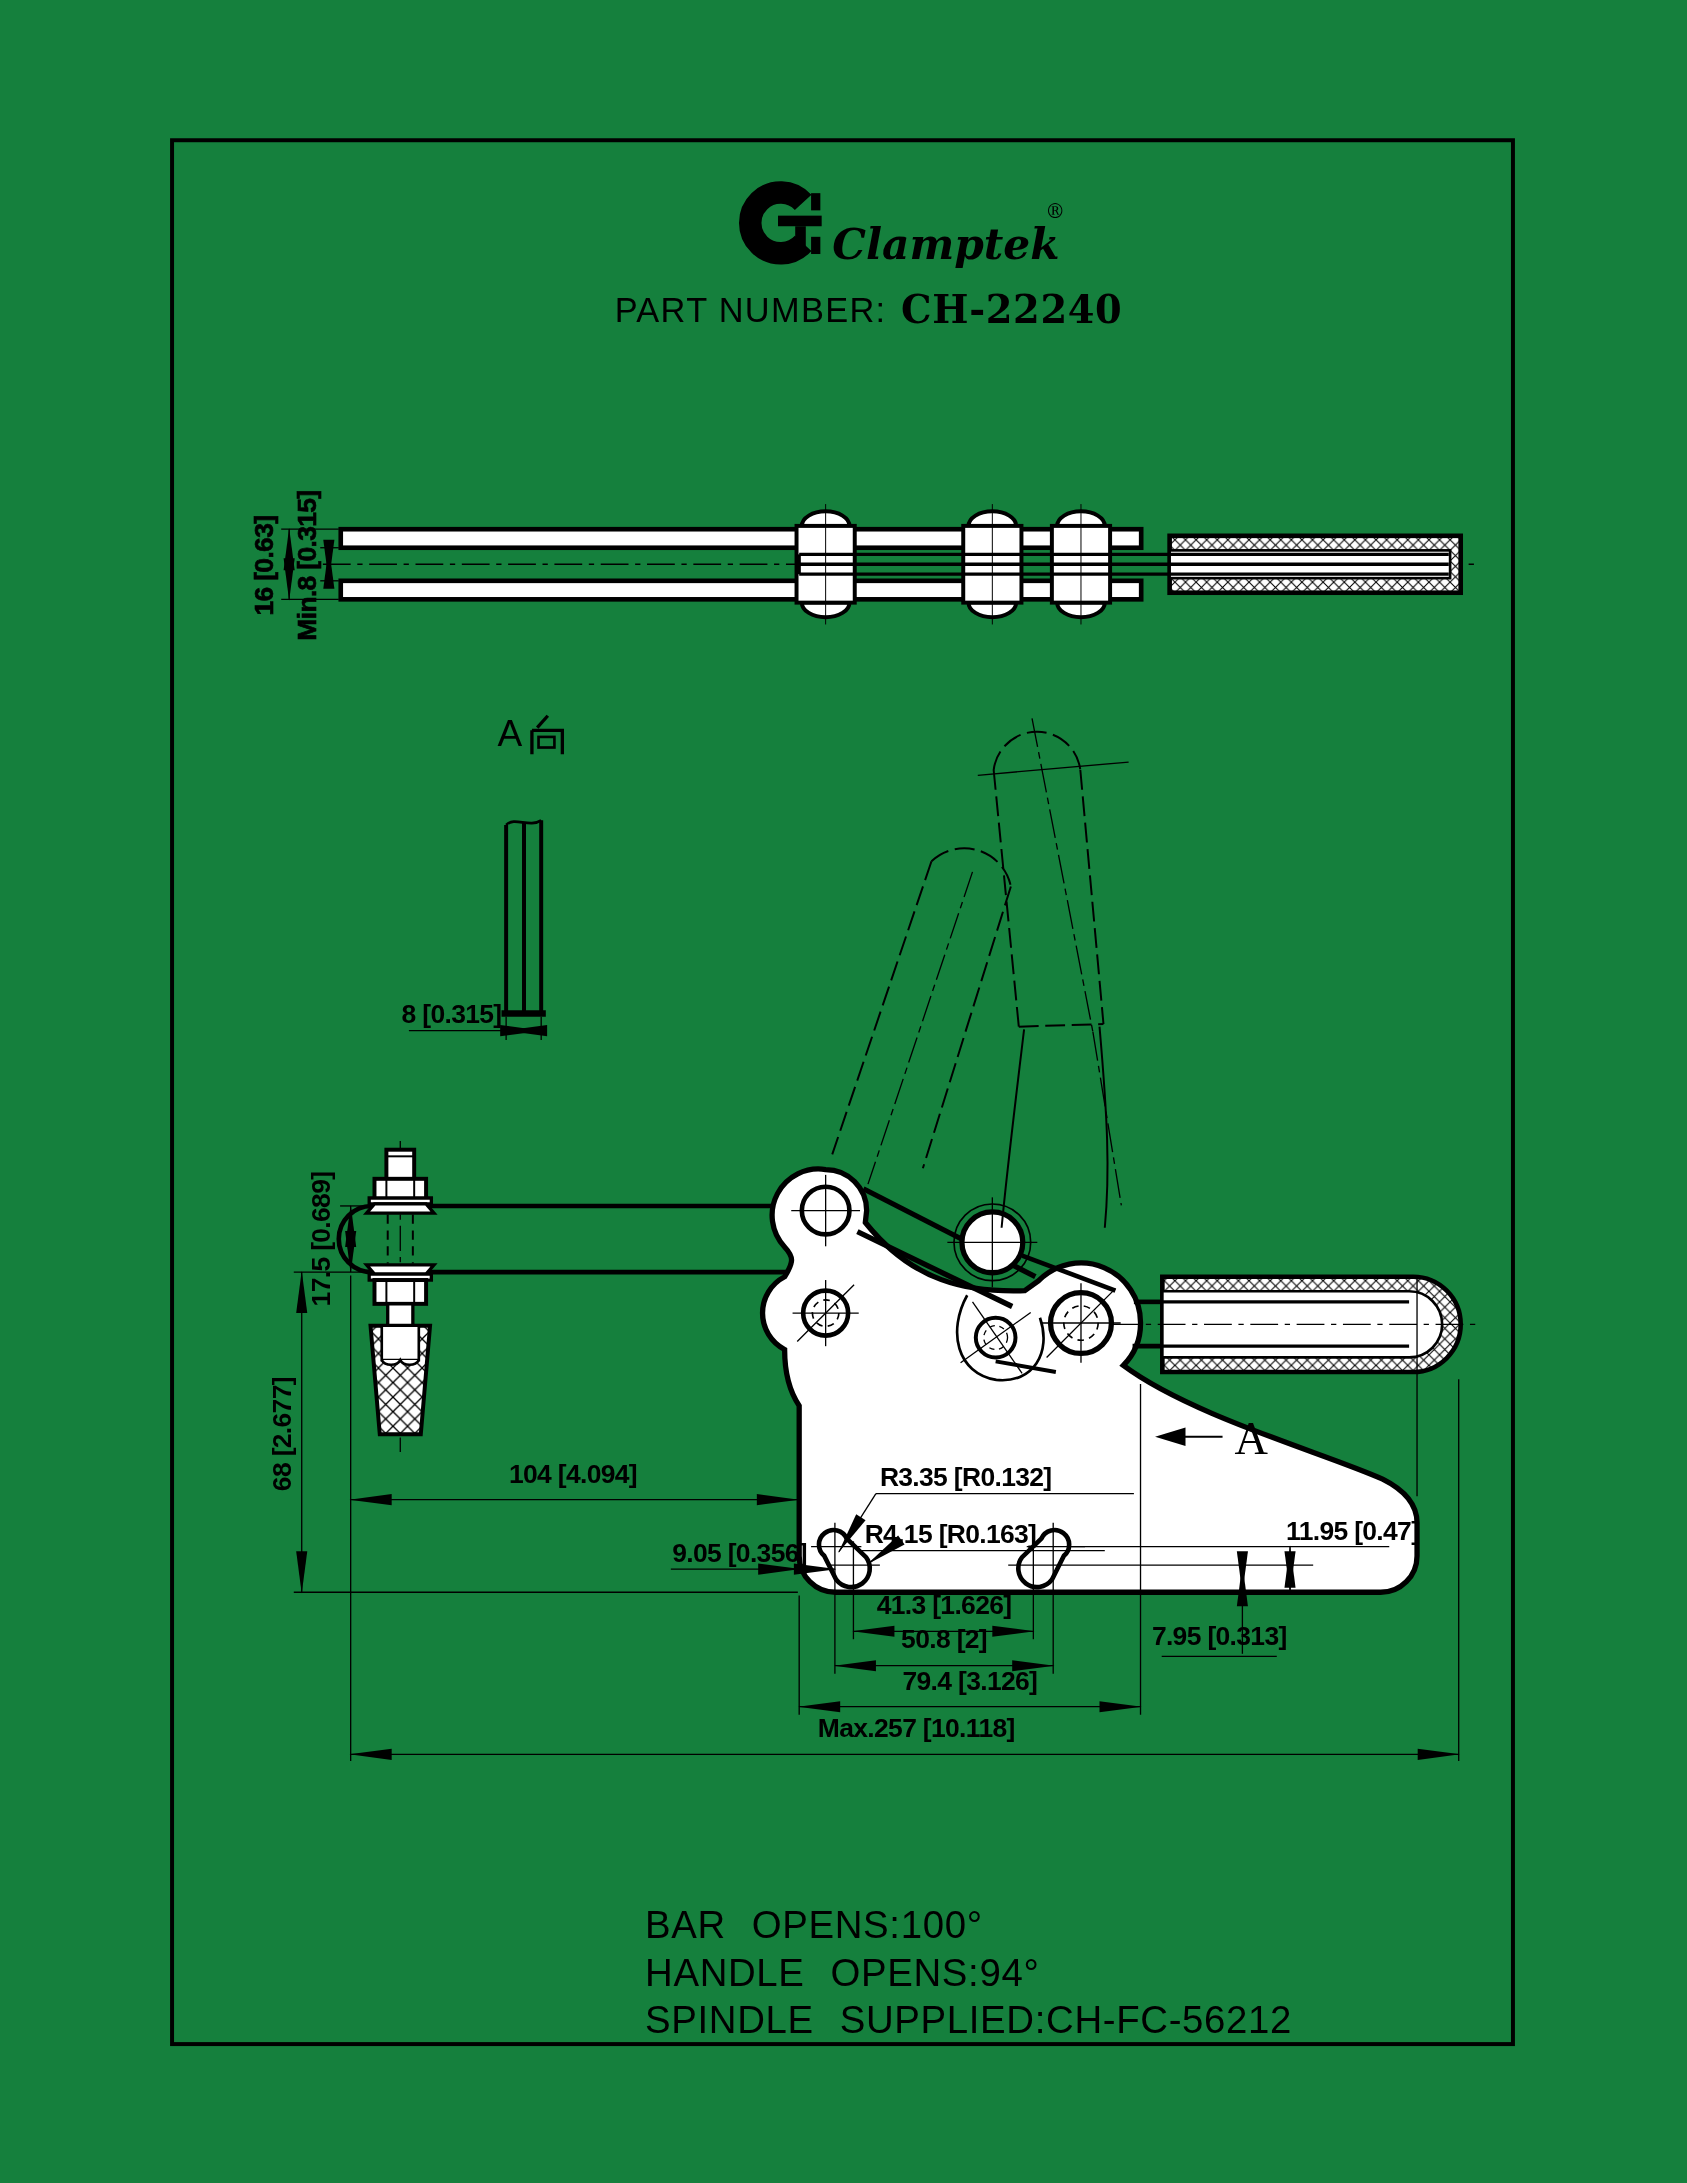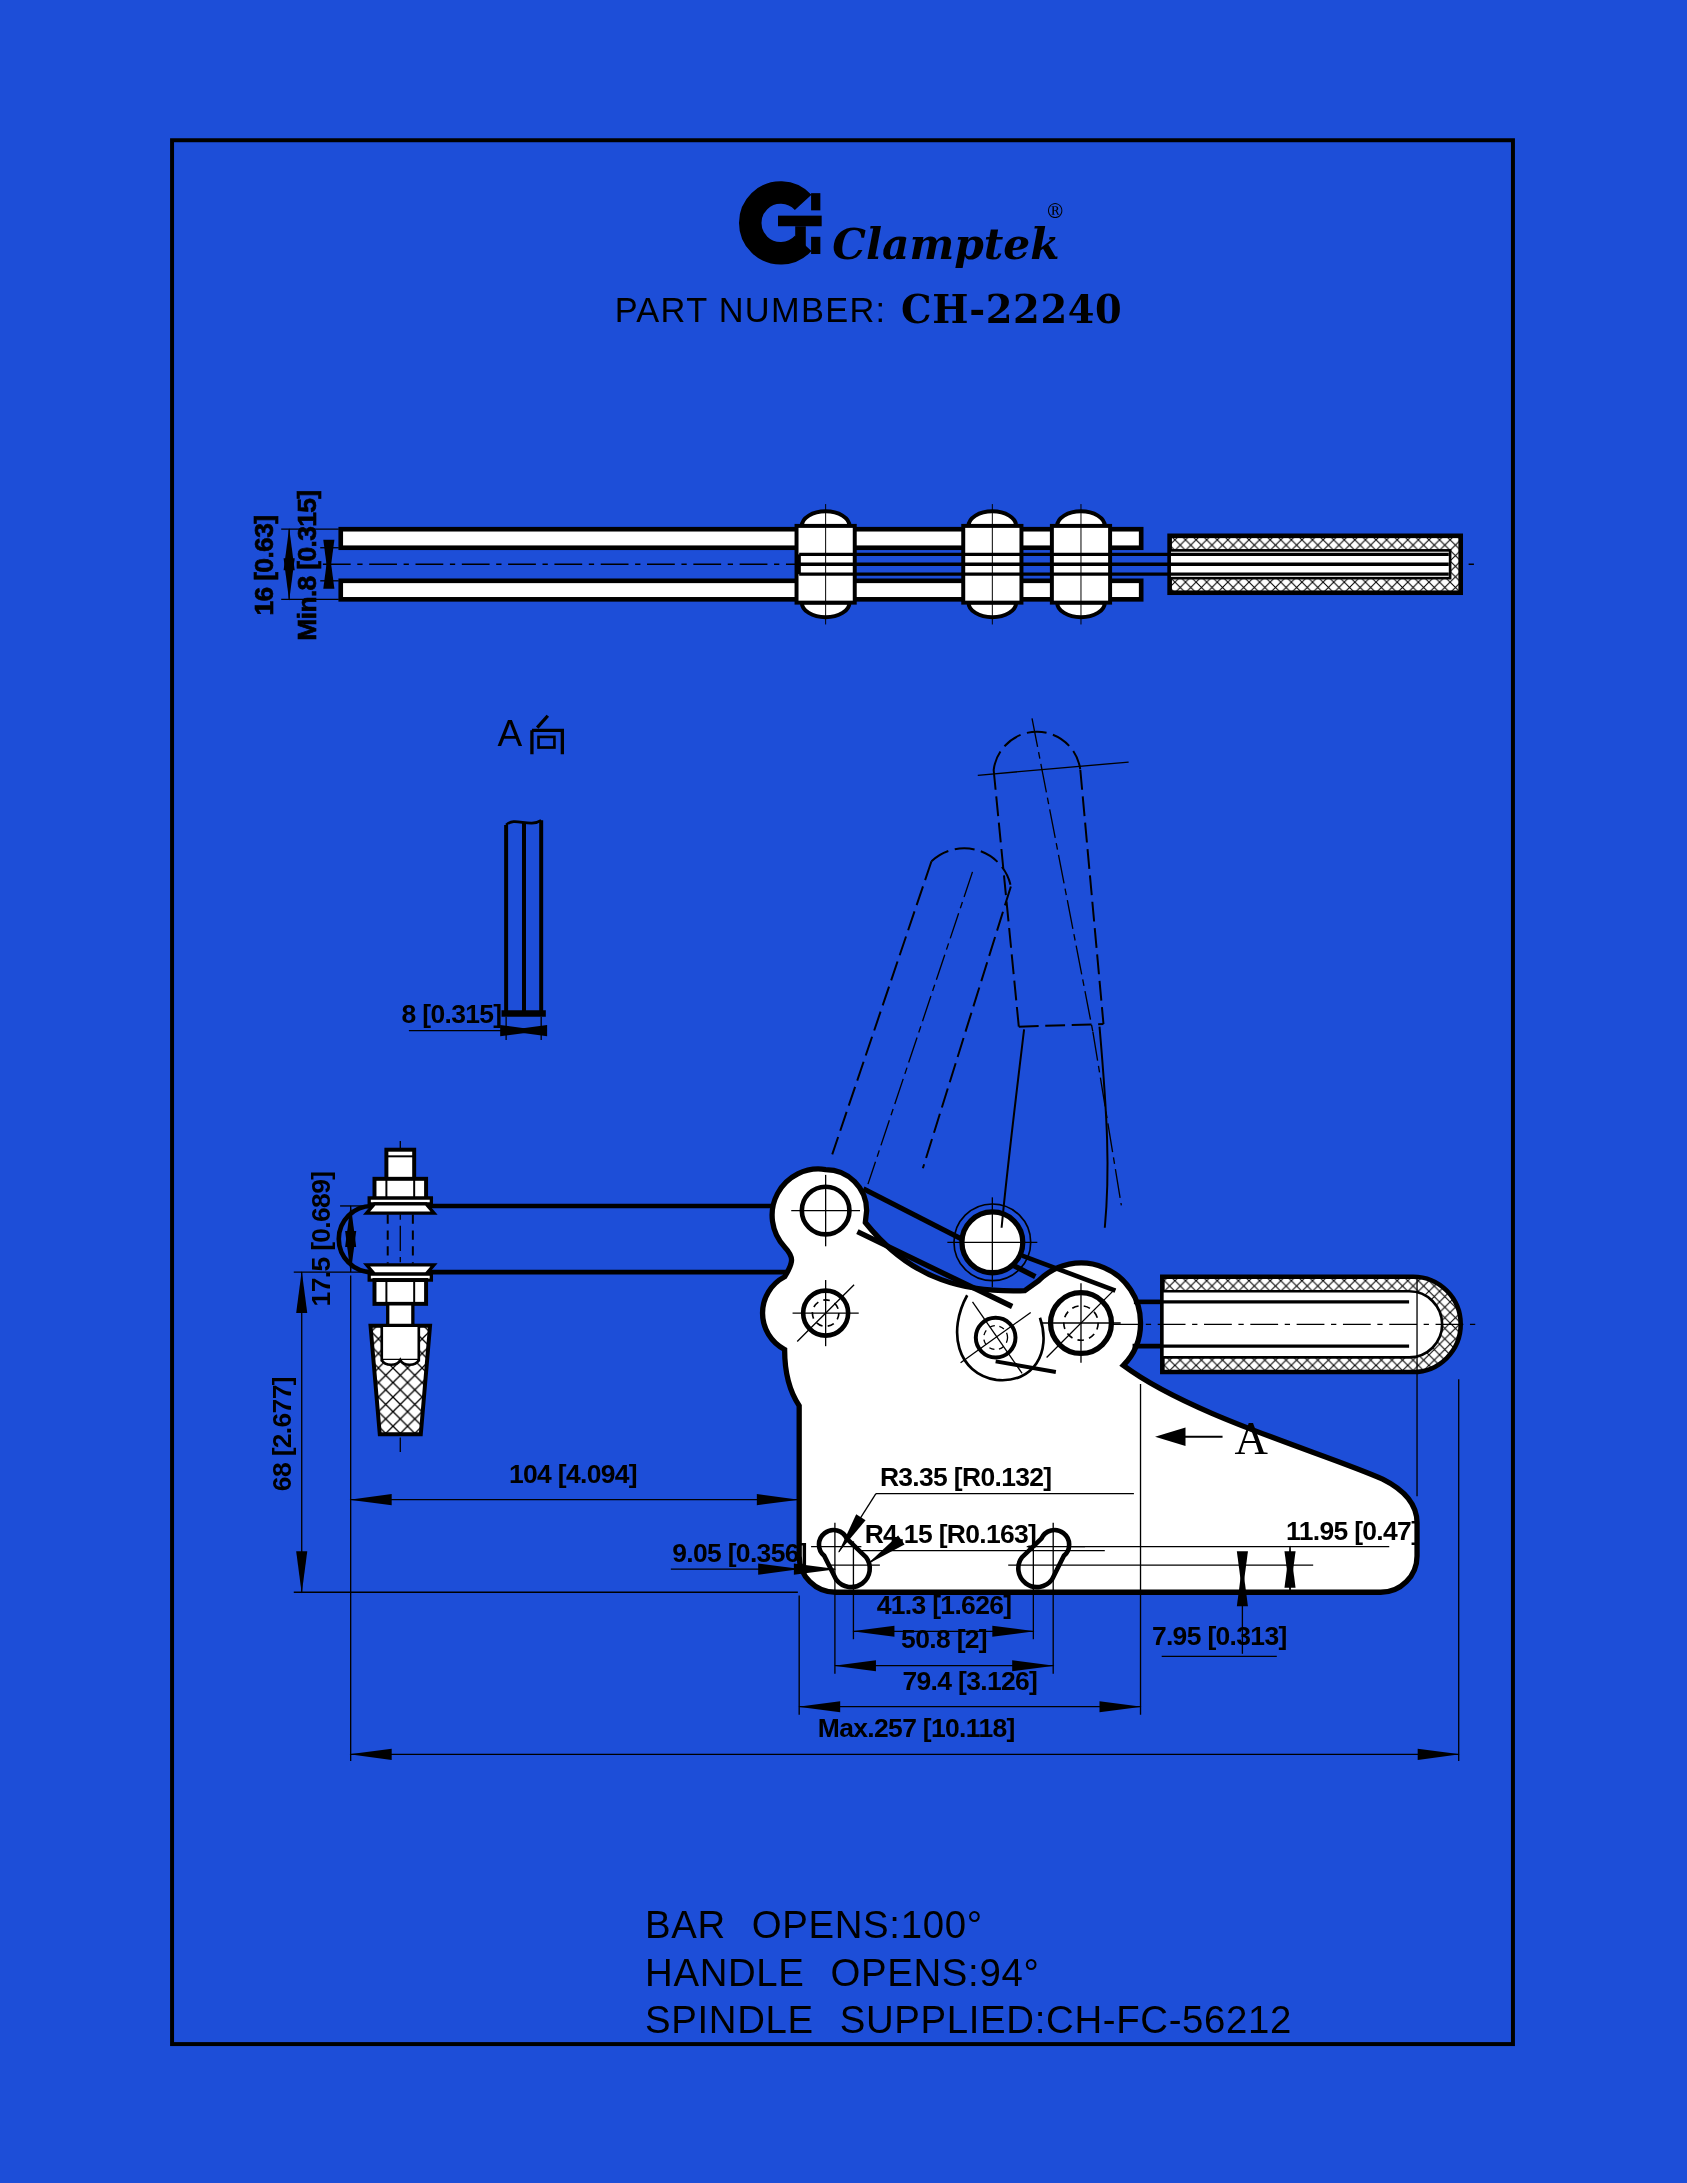--- a/index.html
+++ b/index.html
@@ -1,16 +1,16 @@
 <!DOCTYPE html>
 <html style="font-size:10.6px"><head>
 <meta charset="utf-8">
 <style>
   html,body{margin:0;padding:0;background:#fff;}
-  #page{position:relative;width:1687px;height:2183px;background:#1d4ed8;font-family:"Liberation Sans",sans-serif;}
+  #page{position:relative;width:1687px;height:2183px;background:#15803d;font-family:"Liberation Sans",sans-serif;}
   svg{position:absolute;left:0;top:0;}
   text{fill:#000;}
   .dim{font-family:"Liberation Sans",sans-serif;font-weight:bold;font-size:40px;letter-spacing:-1px;}
   .note{font-family:"Liberation Sans",sans-serif;font-size:58px;letter-spacing:1px;word-spacing:22px;}
   .partlabel{font-family:"Liberation Sans",sans-serif;font-size:52px;letter-spacing:2px;}
   .partnum{font-family:"DejaVu Serif",serif;font-weight:bold;font-size:58px;letter-spacing:1px;}
   .brand{font-family:"DejaVu Serif",serif;font-weight:bold;font-style:italic;font-size:64px;}
   .reg{font-family:"DejaVu Serif",serif;font-size:30px;}
   .viewletter{font-family:"Liberation Sans",sans-serif;font-size:56px;}
   .aletter{font-family:"Liberation Serif","DejaVu Serif",serif;font-size:70px;}

